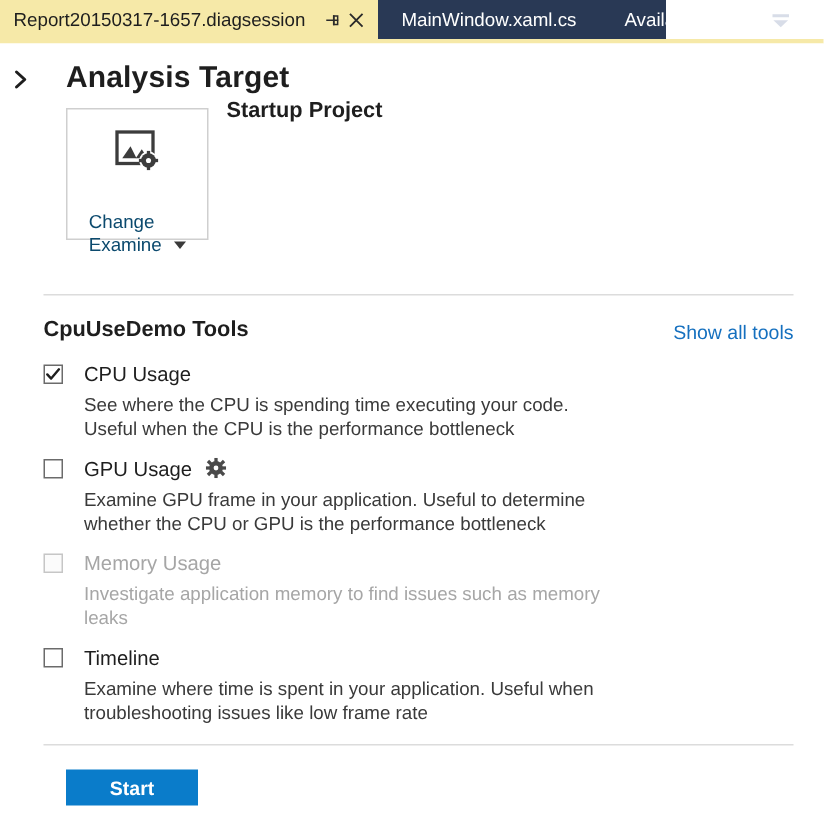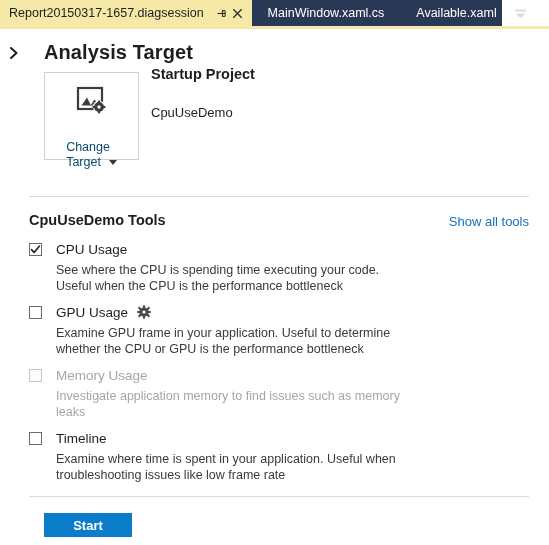--- a/index.html
+++ b/index.html
@@ -13,21 +13,21 @@
     font-family: "Liberation Sans", sans-serif;
     color: #1e1e1e;
     overflow: hidden;
     position: relative;
   }
 
   
   .tabstrip {
     position: absolute;
     top: 0; left: 0;
-    width: 502px;
+    width: 444px;
     height: 26px;
     background: #293955;
     display: flex;
     align-items: stretch;
   }
   .tab {
     display: flex;
     align-items: center;
     height: 26px;
     box-sizing: border-box;
@@ -310,29 +310,28 @@
             <rect x="21.9" y="14.6" width="2.2" height="2.4"></rect>
             <rect x="21.9" y="25" width="2.2" height="2.4"></rect>
             <rect x="16.6" y="19.9" width="2.4" height="2.2"></rect>
             <rect x="27" y="19.9" width="2.4" height="2.2"></rect>
           </g>
         </svg>
       </span>
       <div class="ct-text">
         <div>Change</div>
         <div class="ct-line2">
-          <span>Target</span>
+          <span>Examine</span>
           <span class="caret-down"></span>
         </div>
       </div>
     </div>
   </div>
 
   <div class="startup-project-label">Startup Project</div>
-  <div class="startup-project-value">CpuUseDemo</div>
 
   <div class="divider divider-top"></div>
 
   <div class="tools-title">CpuUseDemo Tools</div>
   <a class="show-all-tools" href="#">Show all tools</a>
 
   <div class="tool tool-cpu">
     <div class="tool-head">
       <span class="checkbox">
         <svg width="11" height="11" viewBox="0 0 11 11">

